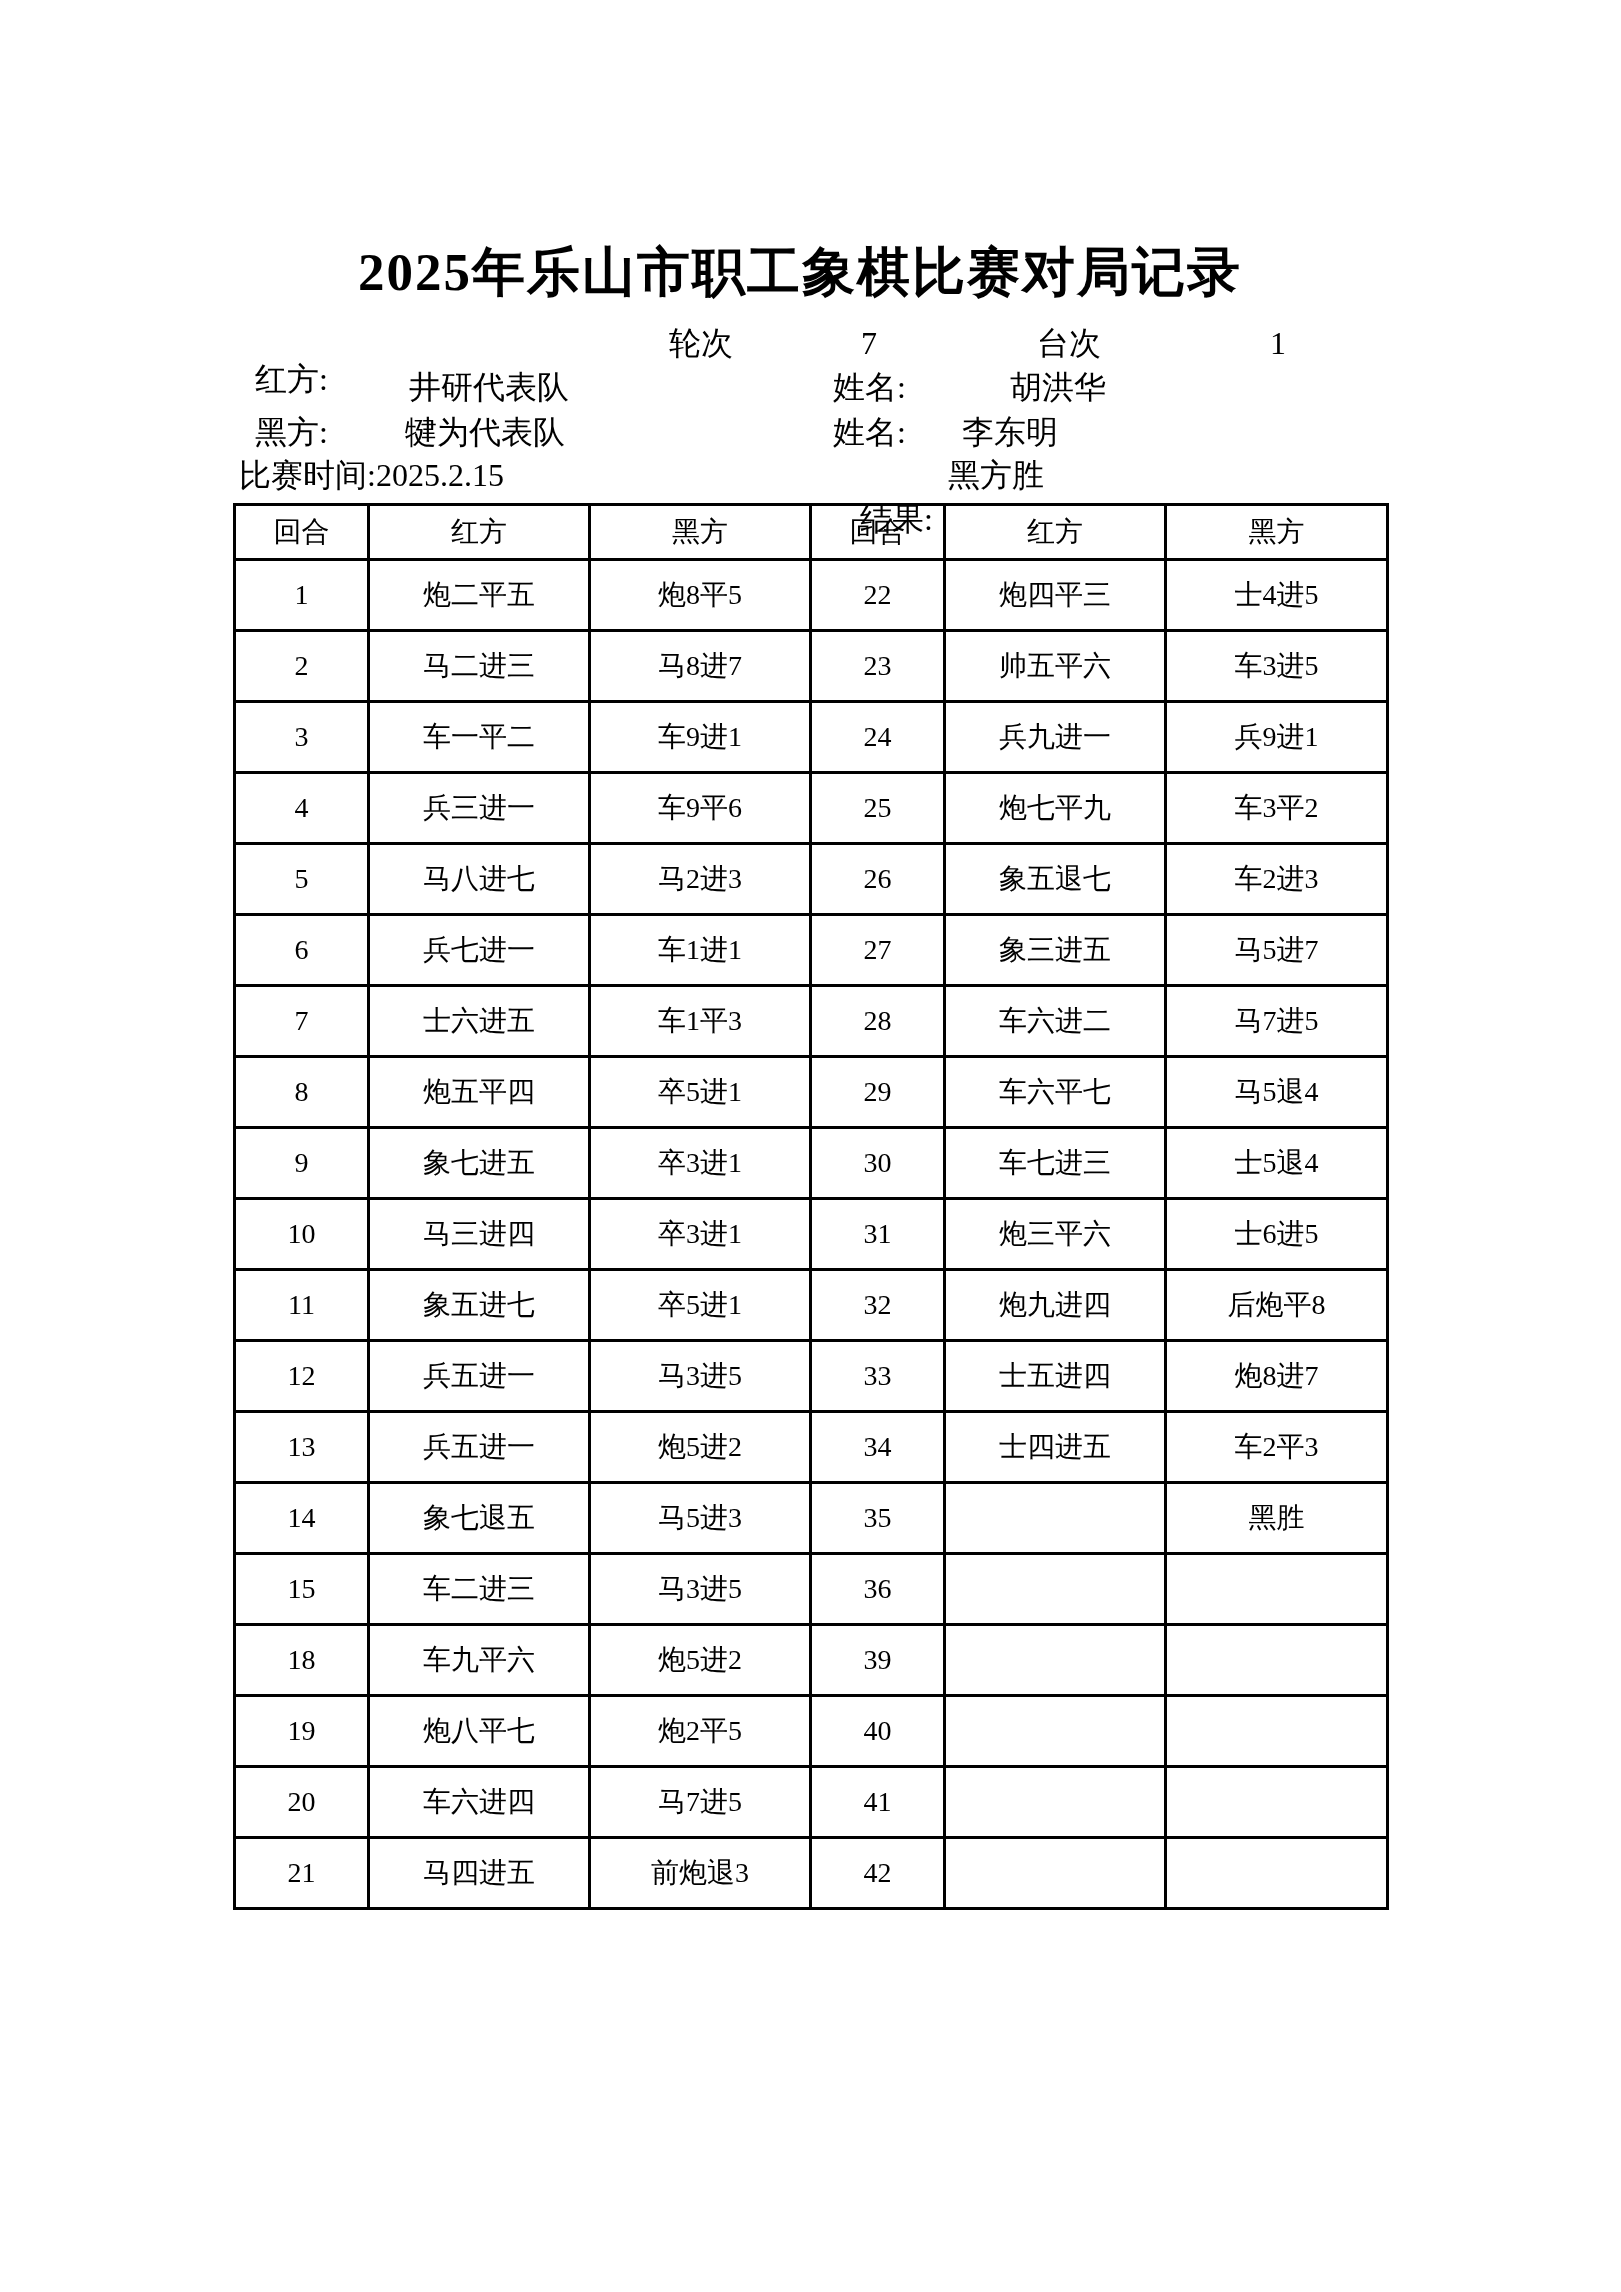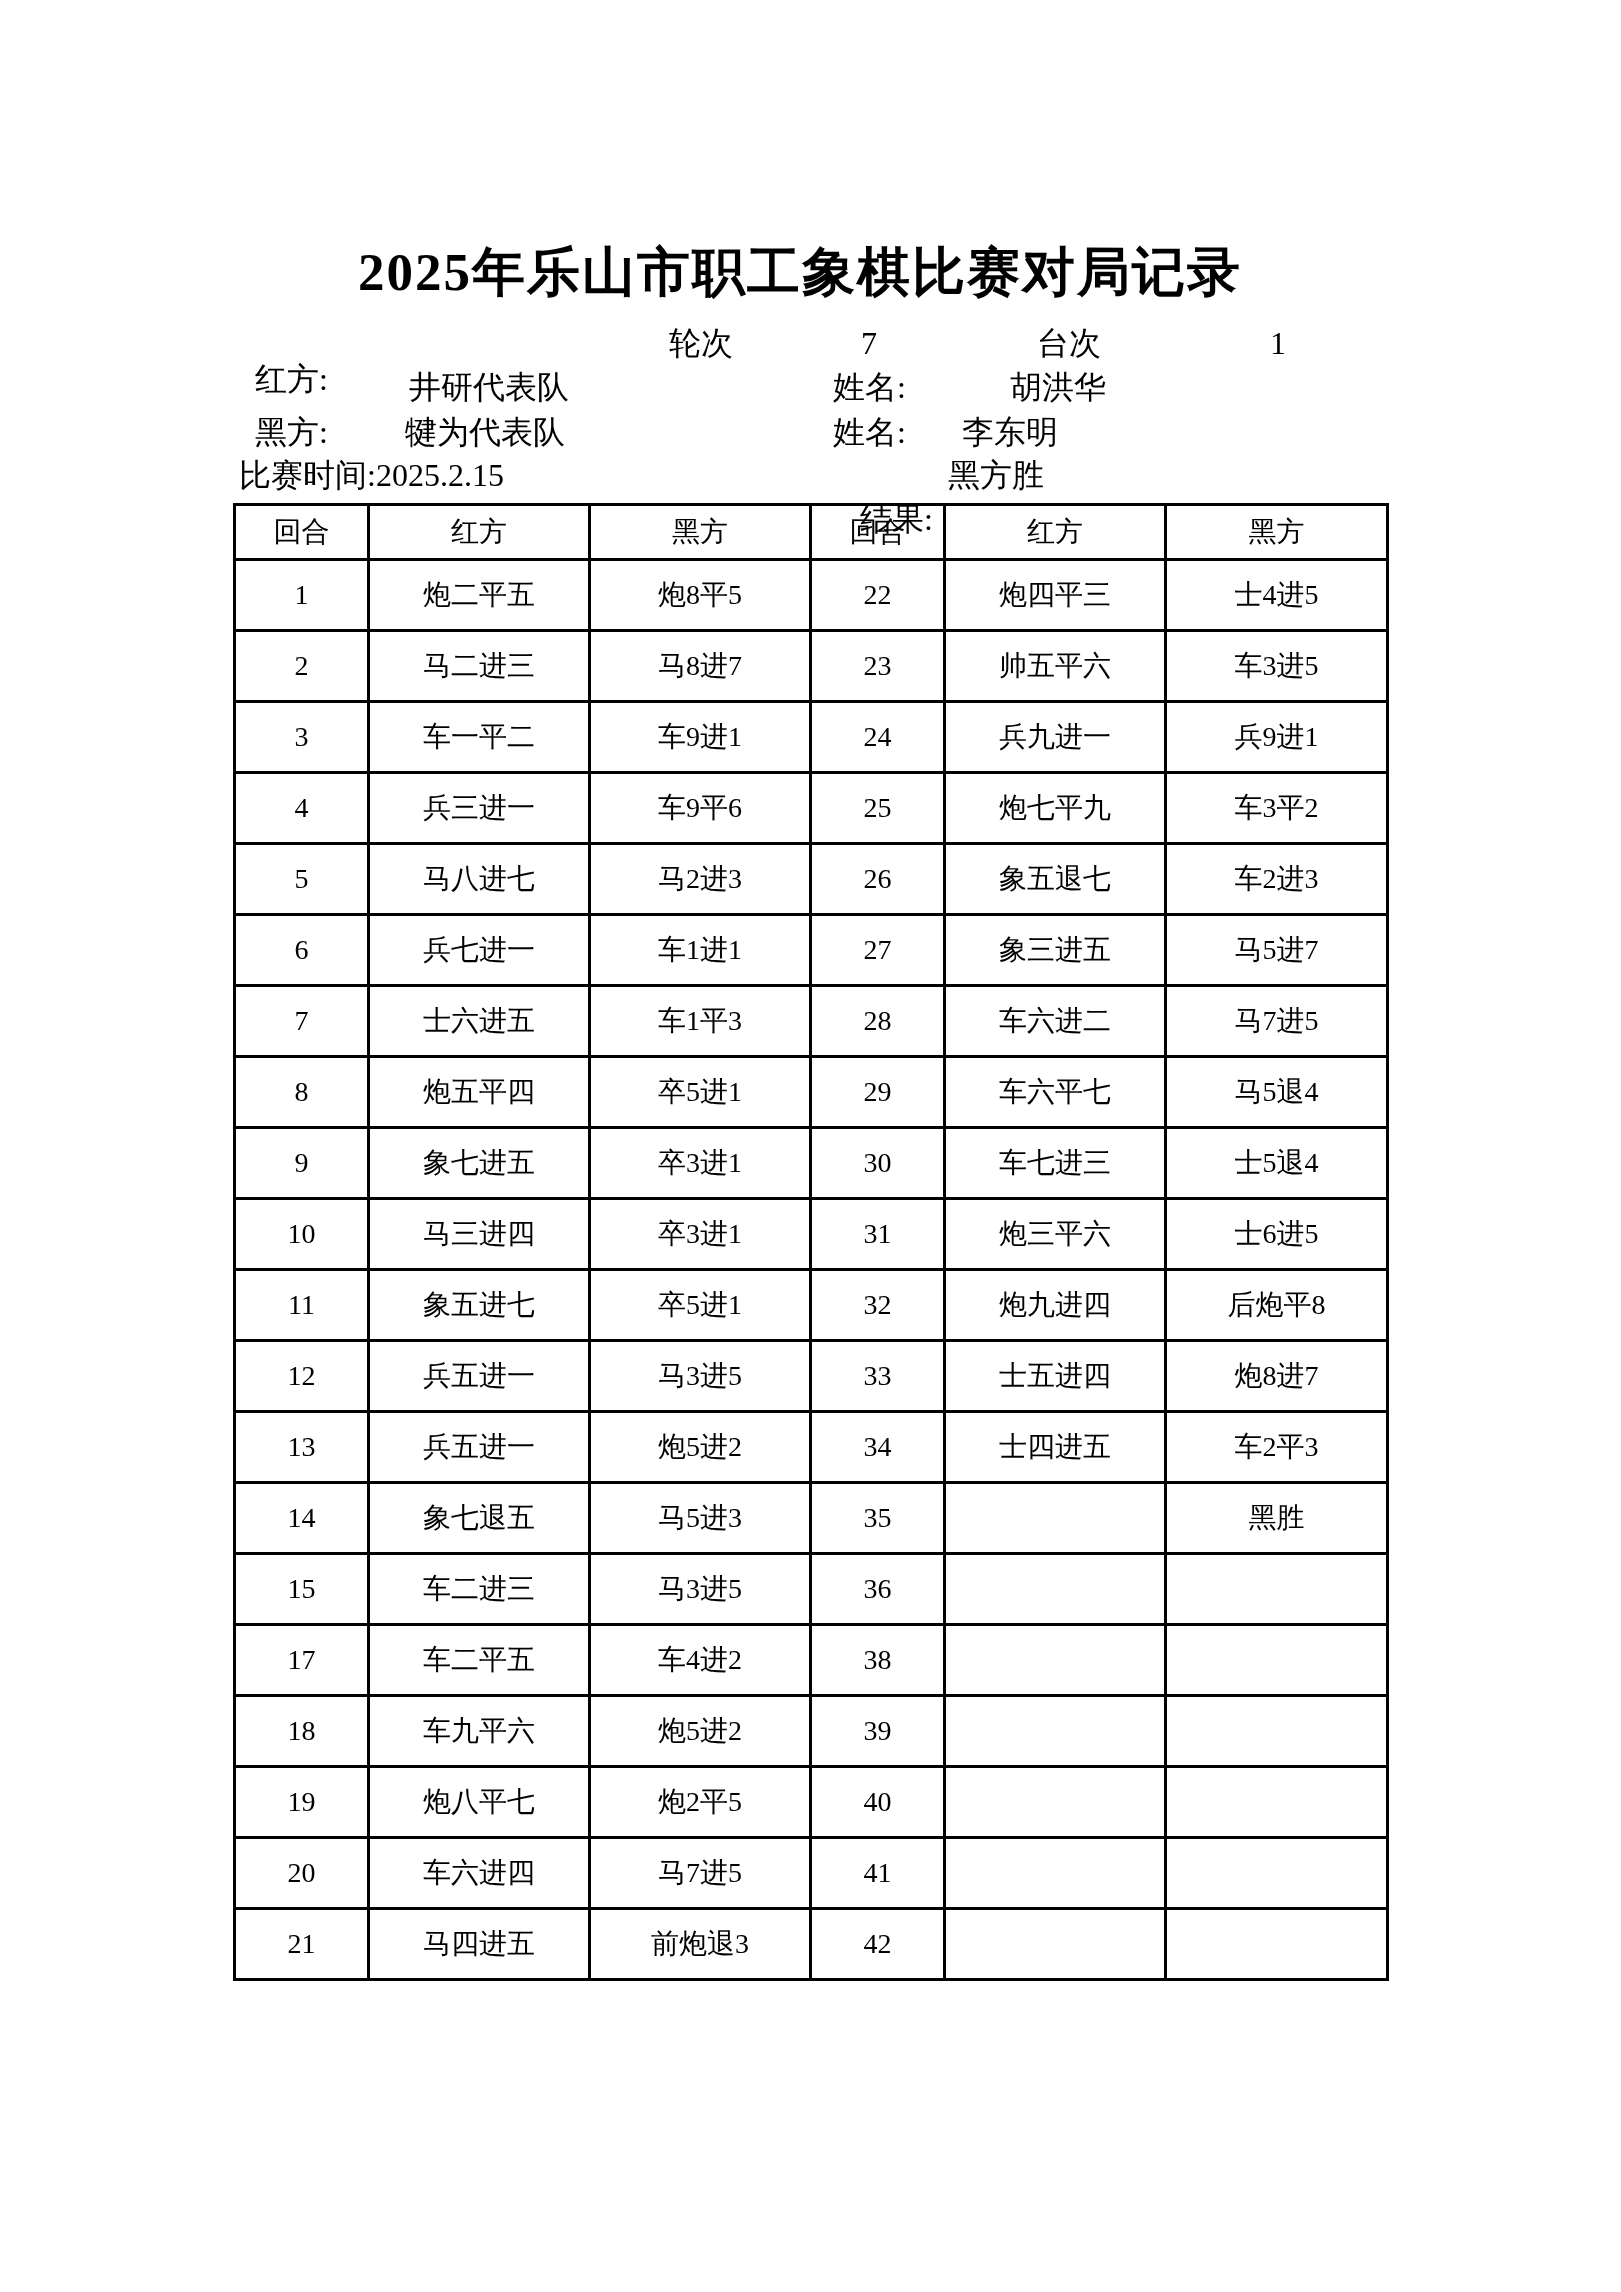--- a/index.html
+++ b/index.html
@@ -211,28 +211,20 @@
       </tr>
       <tr>
         <td>15</td>
         <td>车二进三</td>
         <td>马3进5</td>
         <td>36</td>
         <td></td>
         <td></td>
       </tr>
       <tr>
-        <td>17</td>
-        <td>车二平五</td>
-        <td>车4进2</td>
-        <td>38</td>
-        <td></td>
-        <td></td>
-      </tr>
-      <tr>
         <td>18</td>
         <td>车九平六</td>
         <td>炮5进2</td>
         <td>39</td>
         <td></td>
         <td></td>
       </tr>
       <tr>
         <td>19</td>
         <td>炮八平七</td>

